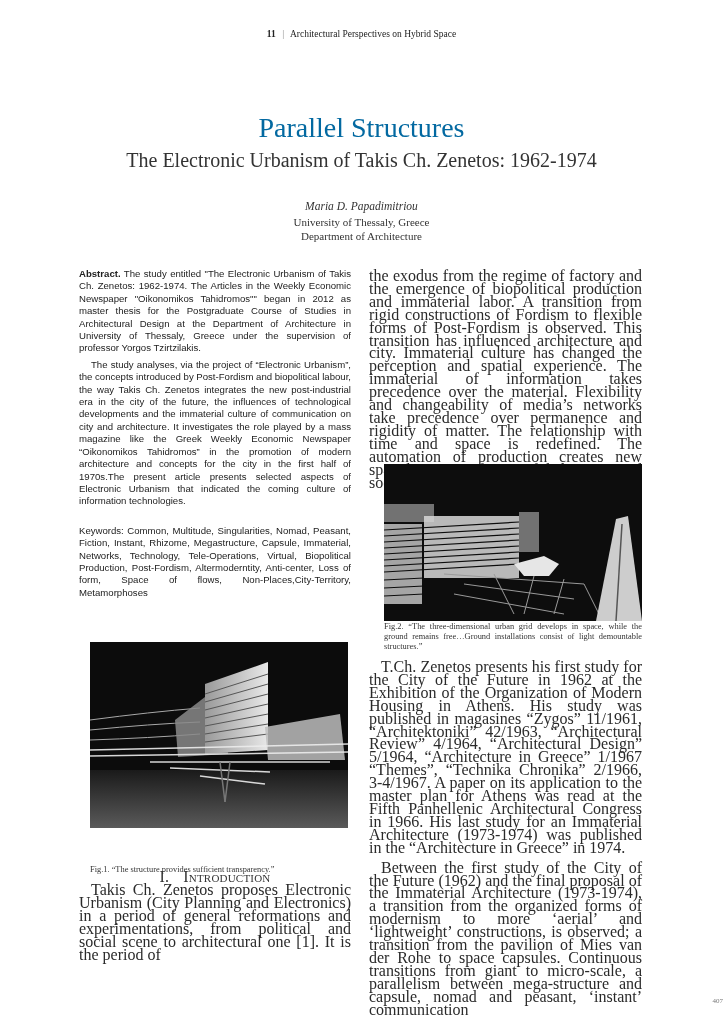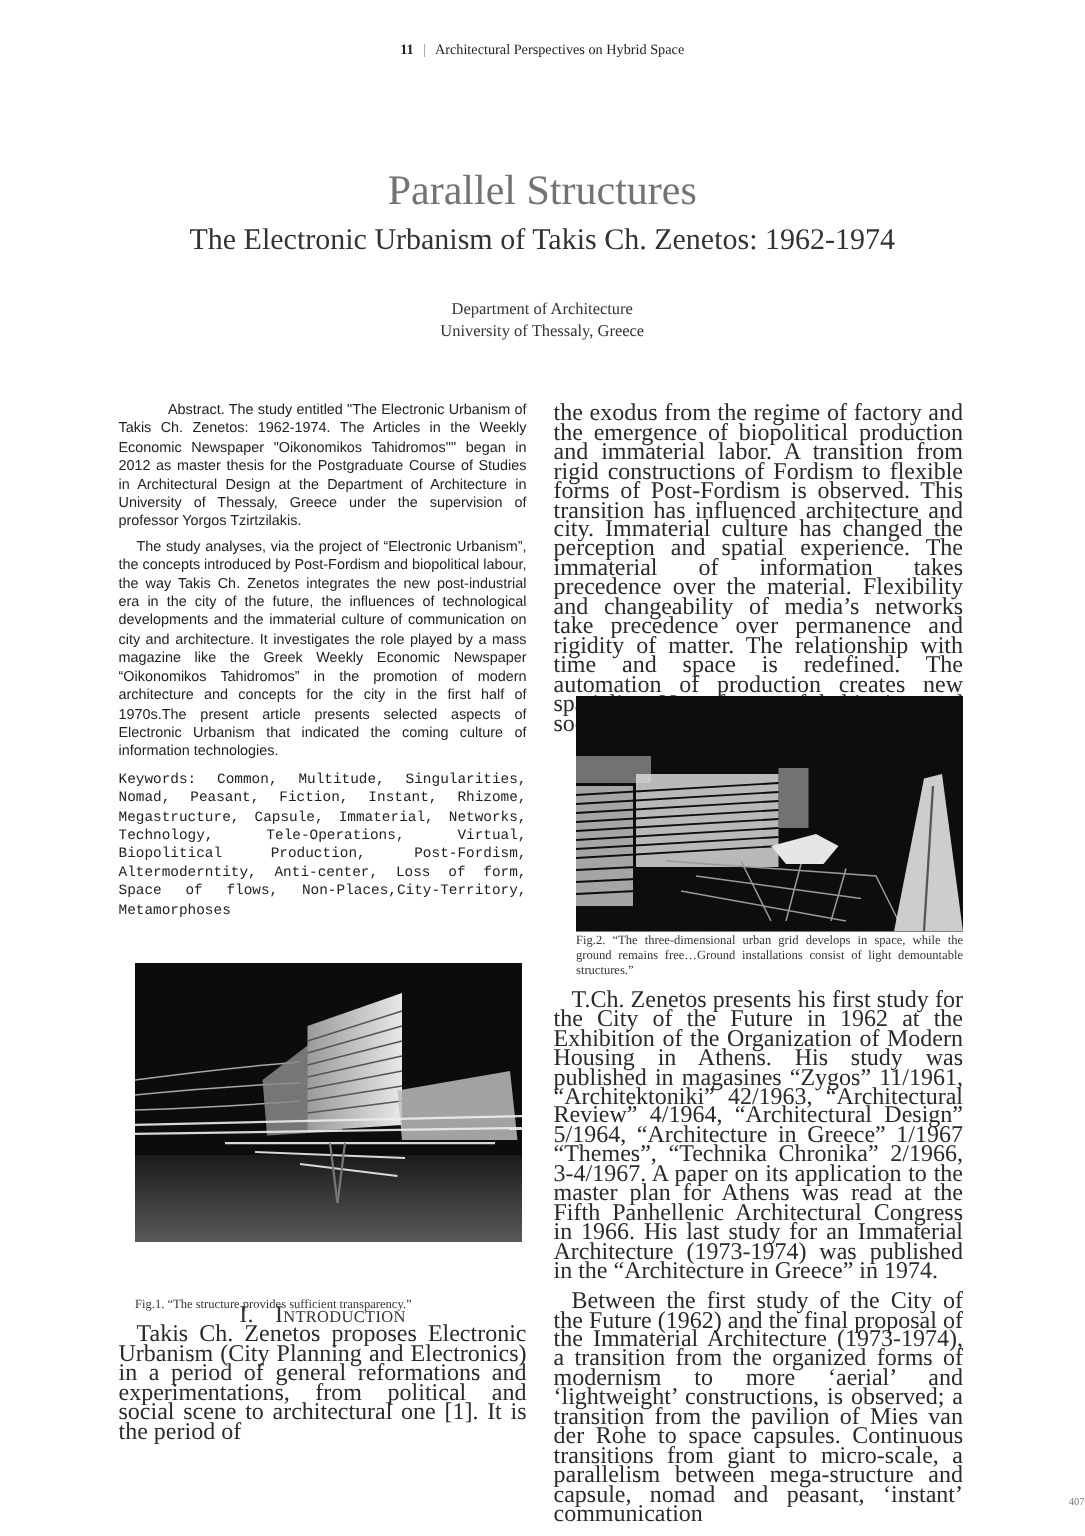--- a/index.html
+++ b/index.html
@@ -7,42 +7,42 @@
 
   .running-header {
     position: absolute; top: 29px; left: 0; width: 723px; text-align: center;
     font-family: Liberation Serif, serif; font-size: 9.5px; color: #222;
   }
   .running-header .pg { font-weight: bold; }
   .running-header .sep { color: #888; margin: 0 4px; }
 
   .title {
     position: absolute; top: 111px; left: 0; width: 723px; text-align: center;
-    font-family: "Liberation Serif", serif; font-size: 28px; color: #737373; line-height: 34px;
+    font-family: "Liberation Serif", serif; font-size: 28px; color: #0369a1; line-height: 34px;
   }
   .subtitle {
     position: absolute; top: 150px; left: 0; width: 723px; text-align: center;
     font-family: "Liberation Serif", serif; font-size: 20px; color: #333; line-height: 20px;
   }
   .author-block {
     position: absolute; top: 199px; left: 0; width: 723px; text-align: center;
     font-family: "Liberation Serif", serif; font-size: 11px; color: #333; line-height: 14.5px;
   }
   .author-block .author-name { font-style: italic; font-size: 11.5px; margin-bottom: 1px; }
 
   .col-left { position: absolute; left: 79px; width: 272px; }
   .col-right { position: absolute; left: 369px; width: 273px; }
 
   .abstract {
     top: 268px; font-family: "Liberation Sans", sans-serif; font-size: 9.6px; line-height: 12.4px;
     text-align: justify; color: #222;
   }
   .abstract p { margin: 0 0 4px 0; }
   .abstract .indent { text-indent: 12px; }
-  .abstract b { font-weight: normal; margin-left: 33px; }
+  .abstract b { font-weight: bold; }
 
   .body-text {
     font-family: "Liberation Serif", serif; font-size: 16px; line-height: 12.9px;
     text-align: justify; color: #2a2a2a;
   }
   .body-text p { margin: 0; }
   .body-text .indent { text-indent: 12px; }
 
   .figure-photo {
     position: absolute; background: #111; overflow: hidden;
@@ -69,28 +69,29 @@
 
 <div class="running-header">
   <span class="pg">11</span>
   <span class="sep">|</span>
   <span>Architectural Perspectives on Hybrid Space</span>
 </div>
 
 <div class="title">Parallel Structures</div>
 <div class="subtitle">The Electronic Urbanism of Takis Ch. Zenetos: 1962-1974</div>
 <div class="author-block">
+  <div class="author-name">Maria D. Papadimitriou</div>
+  <div>University of Thessaly, Greece</div>
   <div>Department of Architecture</div>
-  <div>University of Thessaly, Greece</div>
 </div>
 
 <div class="col-left abstract">
   <p><b>Abstract.</b><span> The study entitled "The Electronic Urbanism of Takis Ch. Zenetos: 1962-1974. The Articles in the Weekly Economic Newspaper "Oikonomikos Tahidromos"" began in 2012 as master thesis for the Postgraduate Course of Studies in Architectural Design at the Department of Architecture in University of Thessaly, Greece under the supervision of professor Yorgos Tzirtzilakis.</span></p>
   <p class="indent">The study analyses, via the project of “Electronic Urbanism”, the concepts introduced by Post-Fordism and biopolitical labour, the way Takis Ch. Zenetos integrates the new post-industrial era in the city of the future, the influences of technological developments and the immaterial culture of communication on city and architecture. It investigates the role played by a mass magazine like the Greek Weekly Economic Newspaper “Oikonomikos Tahidromos” in the promotion of modern architecture and concepts for the city in the first half of 1970s.The present article presents selected aspects of Electronic Urbanism that indicated the coming culture of information technologies.</p>
-  <p style="margin-top:6px;font-family:Liberation Mono, monospace;">Keywords: Common, Multitude, Singularities, Nomad, Peasant, Fiction, Instant, Rhizome,  Megastructure, Capsule, Immaterial, Networks, Technology, Tele-Operations, Virtual, Biopolitical Production, Post-Fordism, Altermoderntity, Anti-center, Loss of form, Space of flows, Non-Places,City-Territory, Metamorphoses</p>
+  <p style="margin-top:17px;">Keywords: Common, Multitude, Singularities, Nomad, Peasant, Fiction, Instant, Rhizome,  Megastructure, Capsule, Immaterial, Networks, Technology, Tele-Operations, Virtual, Biopolitical Production, Post-Fordism, Altermoderntity, Anti-center, Loss of form, Space of flows, Non-Places,City-Territory, Metamorphoses</p>
 </div>
 
 <div class="figure-photo" style="left:90px; top:642px; width:258px; height:186px;">
   <svg width="258" height="186" viewBox="0 0 258 186">
     <defs>
       <linearGradient id="f1ground" x1="0" y1="0" x2="0" y2="1">
         <stop offset="0" stop-color="#1a1a1a"></stop>
         <stop offset="1" stop-color="#5a5a5a"></stop>
       </linearGradient>
       <linearGradient id="f1tower" x1="0" y1="0" x2="1" y2="0">

